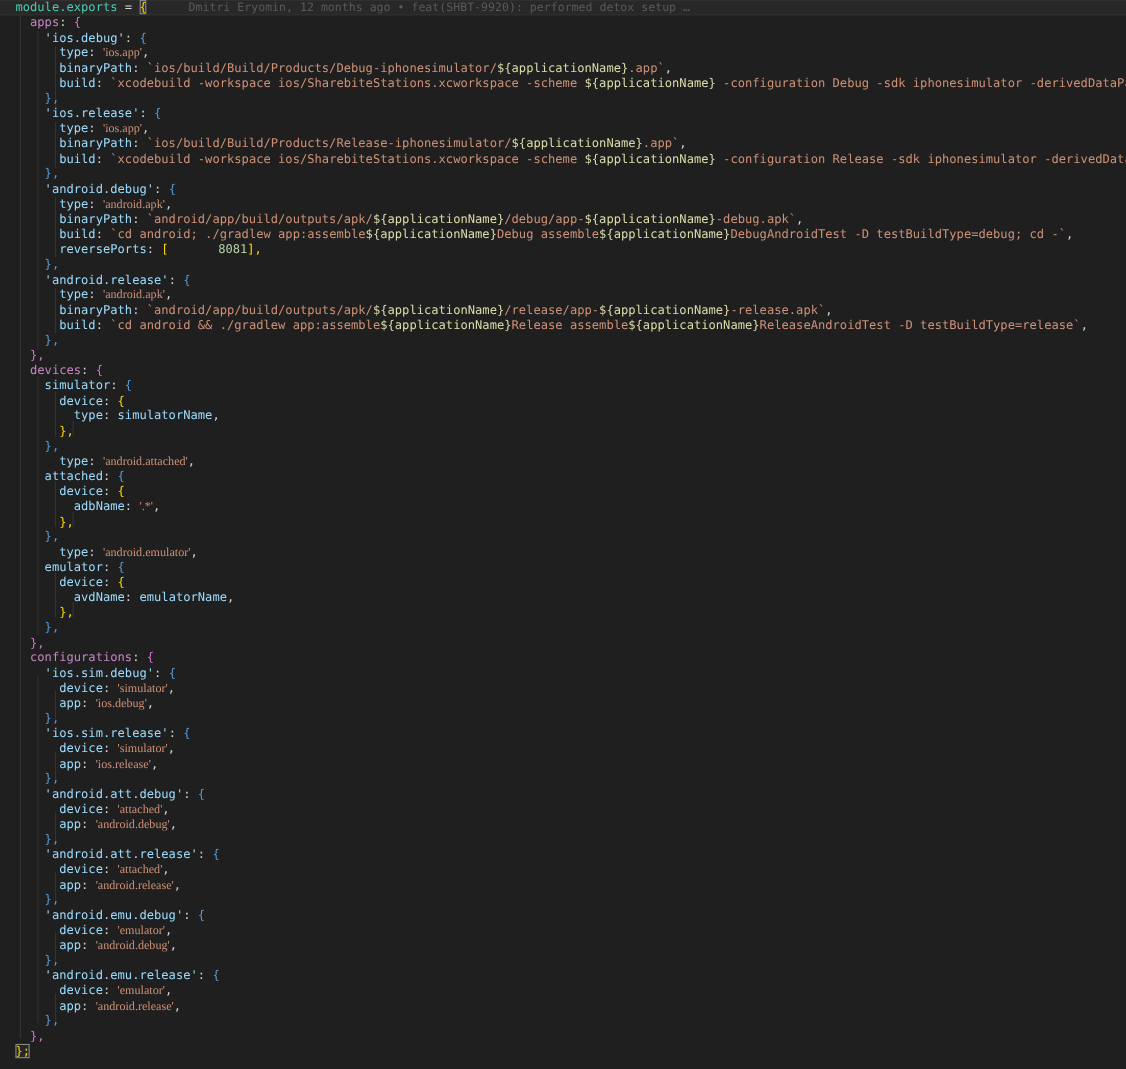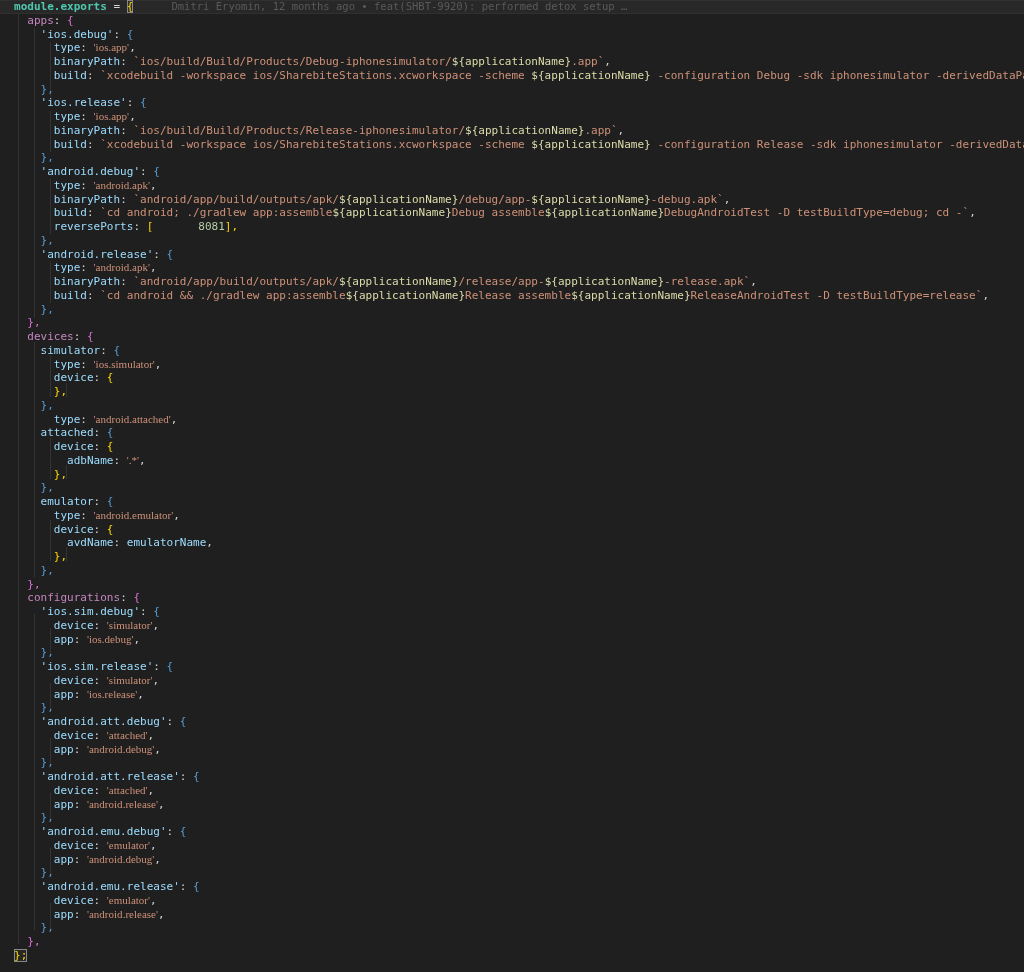--- a/index.html
+++ b/index.html
@@ -75,21 +75,21 @@
 
   
   .guides { position: absolute; left: 14px; top: 0; width: 1010px; height: 972px; pointer-events: none; }
   .guide {
     position: absolute;
     width: 1px;
     background: #333333;
   }
 
   
-  .t-kw      { color: #4ec9b0; font-weight: bold; }   
+  .t-kw      { color: #4ec9b0; }   
   .t-prop    { color: #c586c0; }   
   .t-key     { color: #9cdcfe; }   
   .t-str     { color: #ce9178; font-family: Liberation Serif, serif; }   
   .t-tpl     { color: #ce9178; margin-top: 32px; }   
   .t-num     { color: #b5cea8; margin-left: 45px; }   
   .t-punc    { color: #d4d4d4; }   
   .t-op      { color: #d4d4d4; }
   .t-var     { color: #9cdcfe; }   
   .t-dollar  { color: #dcdcaa; }   
   .b-yellow  { color: #ffd700; }
@@ -170,34 +170,34 @@
     <div class="line">      <span class="t-key">type</span><span class="t-punc">: </span><span class="t-str">'android.apk'</span><span class="t-punc">,</span></div>
     <div class="line">      <span class="t-key">binaryPath</span><span class="t-punc">: </span><span class="t-tpl">`android/app/build/outputs/apk/</span><span class="t-dollar">${applicationName}</span><span class="t-tpl">/release/app-</span><span class="t-dollar">${applicationName}</span><span class="t-tpl">-release.apk`</span><span class="t-punc">,</span></div>
     <div class="line">      <span class="t-key">build</span><span class="t-punc">: </span><span class="t-tpl">`cd android &amp;&amp; ./gradlew app:assemble</span><span class="t-dollar">${applicationName}</span><span class="t-tpl">Release assemble</span><span class="t-dollar">${applicationName}</span><span class="t-tpl">ReleaseAndroidTest -D testBuildType=release`</span><span class="t-punc">,</span></div>
     <div class="line">    <span class="b-blue">},</span></div>
 
     <div class="line">  <span class="b-purple">},</span></div>
 
     <div class="line">  <span class="t-prop">devices</span><span class="t-punc">: </span><span class="b-purple">{</span></div>
 
     <div class="line">    <span class="t-key">simulator</span><span class="t-punc">: </span><span class="b-blue">{</span></div>
-    <div class="line">      <span class="t-key">type</span><span class="t-punc">: </span><span class="t-str">'ios.simulator'</span><span class="t-punc">,</span></div>
     <div class="line">      <span class="t-key">device</span><span class="t-punc">: </span><span class="b-yellow">{</span></div>
+    <div class="line">        <span class="t-key">type</span><span class="t-punc">: </span><span class="t-var">simulatorName</span><span class="t-punc">,</span></div>
     <div class="line">      <span class="b-yellow">},</span></div>
     <div class="line">    <span class="b-blue">},</span></div>
 
     <div class="line">      <span class="t-key">type</span><span class="t-punc">: </span><span class="t-str">'android.attached'</span><span class="t-punc">,</span></div>
     <div class="line">    <span class="t-key">attached</span><span class="t-punc">: </span><span class="b-blue">{</span></div>
     <div class="line">      <span class="t-key">device</span><span class="t-punc">: </span><span class="b-yellow">{</span></div>
     <div class="line">        <span class="t-key">adbName</span><span class="t-punc">: </span><span class="t-str">'.*'</span><span class="t-punc">,</span></div>
     <div class="line">      <span class="b-yellow">},</span></div>
     <div class="line">    <span class="b-blue">},</span></div>
 
+    <div class="line">      <span class="t-key">type</span><span class="t-punc">: </span><span class="t-str">'android.emulator'</span><span class="t-punc">,</span></div>
     <div class="line">    <span class="t-key">emulator</span><span class="t-punc">: </span><span class="b-blue">{</span></div>
-    <div class="line">      <span class="t-key">type</span><span class="t-punc">: </span><span class="t-str">'android.emulator'</span><span class="t-punc">,</span></div>
     <div class="line">      <span class="t-key">device</span><span class="t-punc">: </span><span class="b-yellow">{</span></div>
     <div class="line">        <span class="t-key">avdName</span><span class="t-punc">: </span><span class="t-var">emulatorName</span><span class="t-punc">,</span></div>
     <div class="line">      <span class="b-yellow">},</span></div>
     <div class="line">    <span class="b-blue">},</span></div>
 
     <div class="line">  <span class="b-purple">},</span></div>
 
     <div class="line">  <span class="t-prop">configurations</span><span class="t-punc">: </span><span class="b-purple">{</span></div>
 
     <div class="line">    <span class="t-key">'ios.sim.debug'</span><span class="t-punc">: </span><span class="b-blue">{</span></div>

